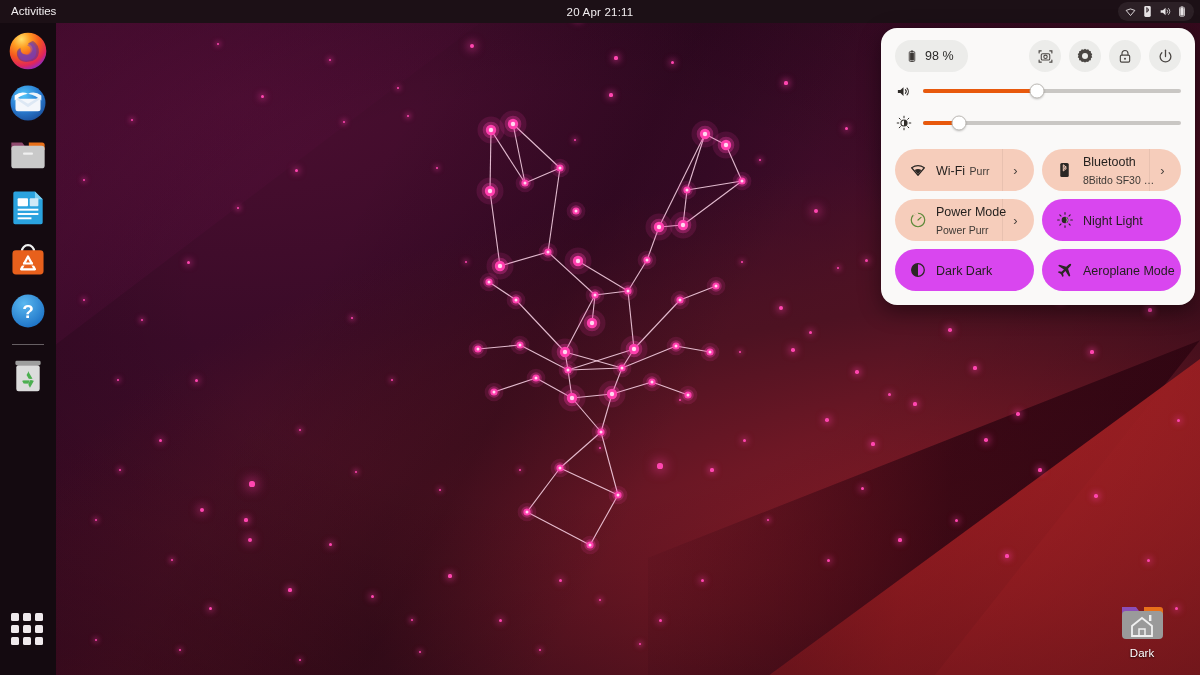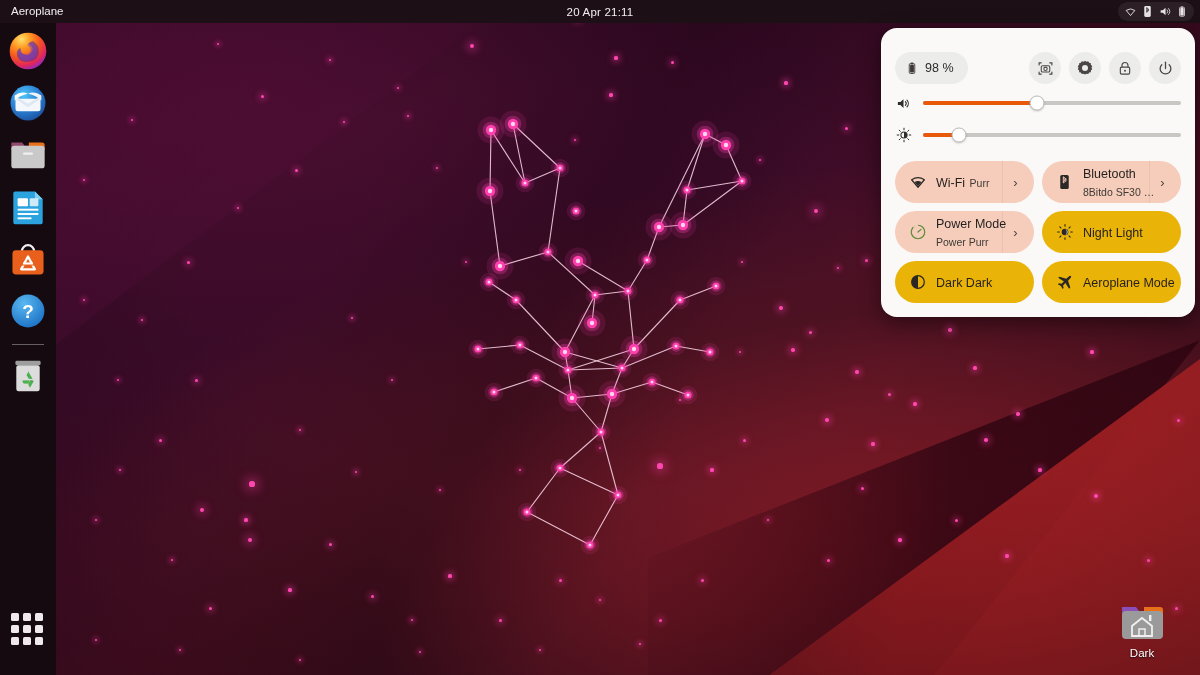--- a/index.html
+++ b/index.html
@@ -101,21 +101,21 @@
   }
   #home-icon .label {
     color: #fff; font-size: 11.5px; text-shadow: 0 1px 2px rgba(0,0,0,.8);
   }
 
   
   #qs {
     position: absolute; left: 881px; top: 28px; width: 314px;
     background: #faf9f8; border-radius: 16px; z-index: 50;
     box-shadow: 0 6px 22px rgba(0,0,0,0.45), 0 0 0 1px rgba(0,0,0,0.06);
-    padding: 24px 14px 14px;
+    padding: 12px 14px 14px;
   }
   #qs-header { display: flex; align-items: center; height: 32px; }
   #battery-pill {
     display: flex; align-items: center; gap: 7px; height: 32px;
     padding: 0 14px 0 11px; border-radius: 16px; background: #ececea;
     font-size: 12.5px; color: #2b2a28; cursor: pointer;
   }
   #qs-header-actions { margin-left: auto; display: flex; gap: 8px; }
   .round-btn {
     width: 32px; height: 32px; border-radius: 50%; background: #ececea;
@@ -129,21 +129,21 @@
   }
   .fill { position: absolute; left: 0; top: 0; height: 4px; border-radius: 2px; background: #e8590c; }
   .knob {
     position: absolute; top: 50%; width: 15px; height: 15px; border-radius: 50%;
     background: #fff; border: 1px solid #bdbab6; transform: translate(-50%,-50%);
     box-shadow: 0 1px 2px rgba(0,0,0,.18);
   }
   #tiles { display: grid; grid-template-columns: 1fr 1fr; gap: 8px; margin-top: 13px; }
   .tile {
     display: flex; align-items: center; height: 42px; border-radius: 21px;
-    background: #eab308; padding: 0 6px 0 13px; cursor: pointer; overflow: hidden;
+    background: #d946ef; padding: 0 6px 0 13px; cursor: pointer; overflow: hidden;
   }
   .tile.active { background: #f6cdbb; }
   .tile .t-ico { width: 19px; display: flex; align-items: center; justify-content: center; flex: none; }
   .tile .t-txt { margin-left: 9px; min-width: 0; flex: 1; }
   .tile .t-title { font-size: 12.5px; color: #221f1d; line-height: 1.15; white-space: nowrap;
     overflow: hidden; text-overflow: ellipsis; }
   .tile .t-sub { font-size: 10.5px; color: #3f3a36; line-height: 1.2; white-space: nowrap;
     overflow: hidden; text-overflow: ellipsis; }
   .tile.single .t-title { font-size: 12.5px; }
   .t-arrow {
@@ -497,21 +497,21 @@
       <path d="M26 8 h16 a3 3 0 0 1 3 3 v5 H26 Z" fill="#e8701a"></path>
       <rect x="4" y="12" width="41" height="28" rx="4" fill="#9a9a9a"></rect>
       <path d="M24 19 l10 8 v10 h-20 v-10 Z" fill="none" stroke="#f0f0f0" stroke-width="1.8"></path>
       <rect x="21" y="30" width="6" height="7" fill="none" stroke="#f0f0f0" stroke-width="1.5"></rect>
       <rect x="31" y="16" width="2.4" height="6" fill="#f0f0f0"></rect>
     </svg>
     <span class="label">Dark</span>
   </div>
 
   <div id="topbar">
-    <div id="activities">Aeroplane</div>
+    <div id="activities">Activities</div>
     <div id="clock">20 Apr  21:11</div>
     <div id="sysmenu">
       <svg width="13" height="13" viewBox="0 0 24 24">
         <path d="M12 19.5 L4 10 q8-5.5 16 0 Z" fill="none" stroke="#e9e5e7" stroke-width="1.7" stroke-linejoin="round"></path>
       </svg>
       <svg width="13" height="13" viewBox="0 0 24 24">
         <rect x="6" y="2" width="12" height="20" rx="2.5" fill="#e9e5e7"></rect>
         <path d="M10.5 6.5 L14.5 10 L10.5 13.5 V4.7 L14.5 8.2 L10.5 11.7" fill="none" stroke="#1c1016" stroke-width="1.2" stroke-linejoin="round"></path>
       </svg>
       <svg width="14" height="13" viewBox="0 0 24 24">

